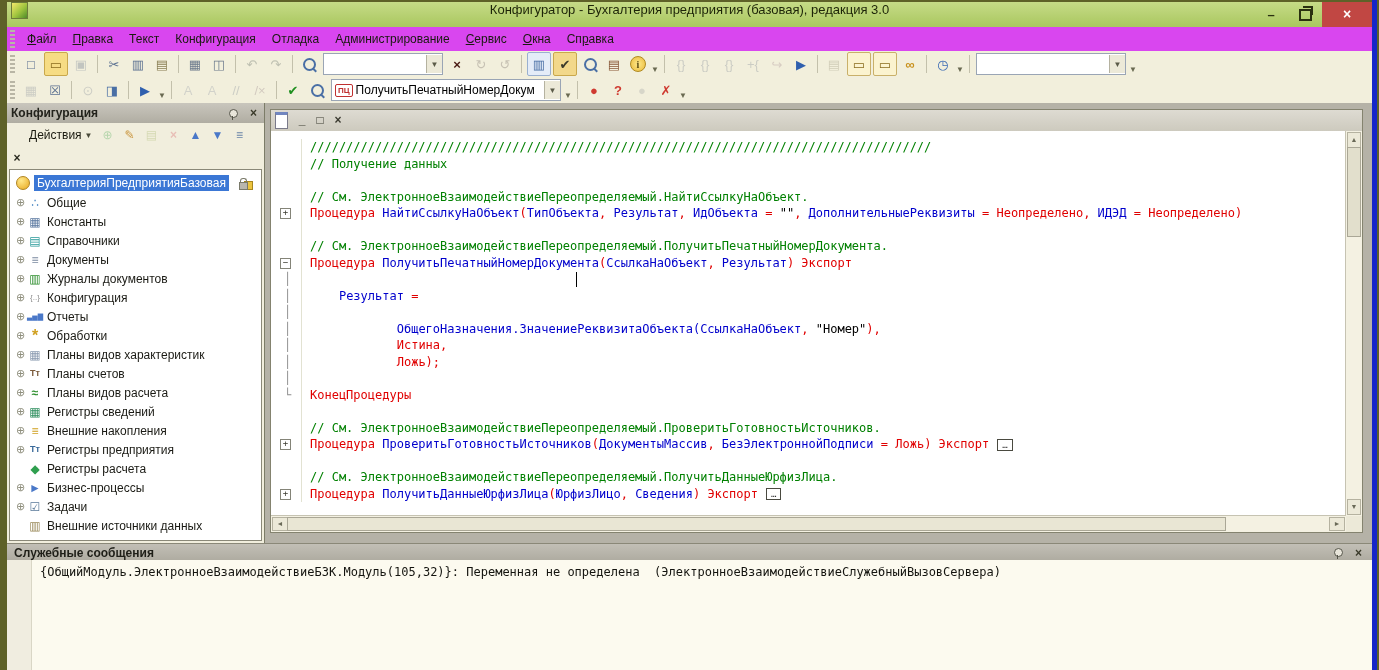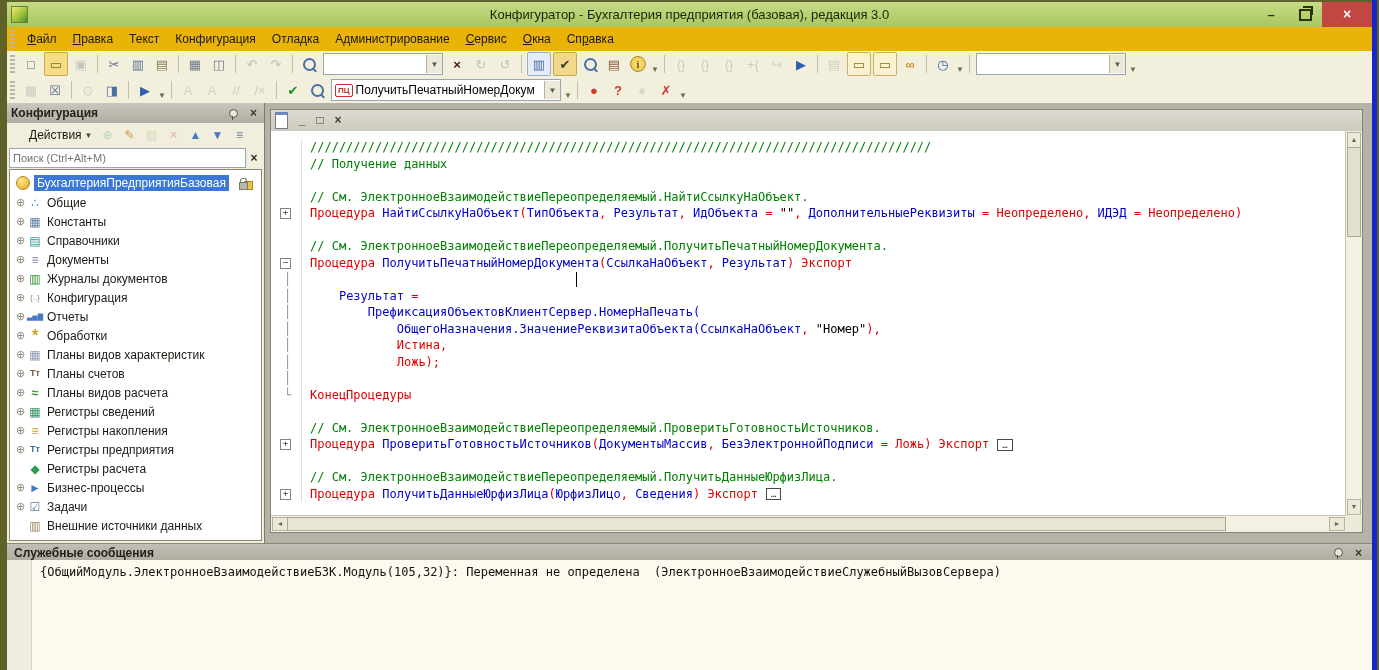--- a/index.html
+++ b/index.html
@@ -7,35 +7,35 @@
     width:1379px;height:670px;position:relative;overflow:hidden;
     background:#5e6128;
     font-family:"Liberation Sans",sans-serif;font-size:12px;
     -webkit-font-smoothing:antialiased;
   }
   .right-blue{position:absolute;right:2px;top:0;width:5px;height:100%;background:#1626c9;}
   .app{position:absolute;left:7px;top:2px;width:1365px;height:668px;background:#f2efdc;}
 
   
   .titlebar{position:absolute;left:0;top:0;right:0;height:25px;
-    background:linear-gradient(#c6db87,#a9c75f);display:flex;align-items:center;}
+    background:linear-gradient(#c6db87,#a9c75f);display:flex;align-items:flex-start;}
   .app-icon{width:15px;height:15px;margin-left:4px;border:1px solid #6d7c3a;
     background:linear-gradient(135deg,#f4e86a 0%,#9ec43e 55%,#4e8a2a 100%);flex:none;}
   .title-text{position:absolute;left:0;right:0;text-align:center;color:#1d2408;font-size:13px;}
   .win-controls{margin-left:auto;display:flex;align-items:center;height:100%;z-index:2;}
   .wc-btn{width:34px;text-align:center;color:#2a3010;font-weight:bold;font-size:13px;line-height:25px;}
   .wc-restore{width:34px;display:flex;justify-content:center;align-items:center;height:25px;}
   .restore-shape{width:9px;height:8px;border:2px solid #2a3010;position:relative;background:transparent;}
   .restore-shape::before{content:"";position:absolute;left:2px;top:-5px;width:8px;height:7px;
     border:2px solid #2a3010;border-bottom:none;border-left:none;}
   .wc-close{width:50px;height:25px;background:#c14743;color:#fff;font-weight:bold;
     font-size:14px;text-align:center;line-height:24px;}
 
   
-  .menubar{position:absolute;left:0;top:25px;right:0;height:24px;background:#eab308;
+  .menubar{position:absolute;left:0;top:25px;right:0;height:24px;background:#d946ef;
     display:flex;align-items:center;border-bottom:1px solid #e2dfc8;}
   .menu-item{padding:3px 8px;color:#1a1a10;cursor:default;}
   .grip{width:5px;height:18px;margin:0 4px 0 3px;flex:none;
     background:repeating-linear-gradient(#b9b6a5 0 2px,transparent 2px 4px);}
   .toolbar{position:absolute;left:0;right:0;height:26px;background:#f2efdc;
     display:flex;align-items:center;}
   .tb1{top:49px;} .tb2{top:75px;border-bottom:1px solid #c9c6b2;}
   .tb-sep{width:1px;height:18px;background:#c3c0ab;margin:0 4px;flex:none;}
   .tbi{width:22px;height:22px;display:flex;align-items:center;justify-content:center;
     border-radius:2px;margin:0 1px;font-size:13px;flex:none;}
@@ -370,23 +370,20 @@
             <span class="act-icon dis" style="color: rgb(127, 191, 127);">⊕</span>
             <span class="act-icon" style="color: rgb(201, 147, 58);">✎</span>
             <span class="act-icon dis" style="color: rgb(185, 196, 138);">▤</span>
             <span class="act-icon dis" style="color: rgb(224, 144, 144); font-weight: bold;">×</span>
             <span class="act-icon" style="color: rgb(74, 120, 200);">▲</span>
             <span class="act-icon" style="color: rgb(74, 120, 200);">▼</span>
             <span class="act-icon" style="color: rgb(106, 132, 168); font-weight: bold;">≡</span>
           </span>
       </div>
       <div class="search-row">
-        <span class="search-box">
-          <input placeholder="Поиск (Ctrl+Alt+M)" style="">
-        </span>
         <span class="search-clear">×</span>
       </div>
       <div class="tree">
         <div class="tree-row tree-root-row">
           <span class="root-sphere"></span>
           <span class="root-label">БухгалтерияПредприятияБазовая</span>
           <span class="lock-wrap">
             <span class="gold-cube"></span>
             <span class="lock-shackle"></span>
             <span class="lock-body"></span>
@@ -449,21 +446,21 @@
               <span>Планы видов расчета</span>
             </div>
             <div class="tree-row">
               <span class="exp">⊕</span>
               <span class="ti" style="color: rgb(47, 143, 95);">▦</span>
               <span>Регистры сведений</span>
             </div>
             <div class="tree-row">
               <span class="exp">⊕</span>
               <span class="ti" style="color: rgb(208, 160, 32); font-weight: bold;">≡</span>
-              <span>Регистры накопления</span>
+              <span>Внешние накопления</span>
             </div>
             <div class="tree-row">
               <span class="exp">⊕</span>
               <span class="ti" style="color: rgb(58, 106, 154); font-size: 9px; font-weight: bold;">Тт</span>
               <span>Регистры предприятия</span>
             </div>
             <div class="tree-row">
               <span class="exp"></span>
               <span class="ti" style="color: rgb(47, 159, 79);">◆</span>
               <span>Регистры расчета</span>
@@ -543,21 +540,20 @@
             <div class="cl">
               <span class="gut">
                 <span class="guide">│</span>
               </span>
               <span class="ct"><span class="tok-pln">    </span><span class="tok-id">Результат</span><span class="tok-pun"> =</span></span>
             </div>
             <div class="cl">
               <span class="gut">
                 <span class="guide">│</span>
               </span>
-              <span class="ct"><span class="tok-pln">        </span><span class="tok-id">ПрефиксацияОбъектовКлиентСервер.НомерНаПечать(</span></span>
             </div>
             <div class="cl">
               <span class="gut">
                 <span class="guide">│</span>
               </span>
               <span class="ct"><span class="tok-pln">            </span><span class="tok-id">ОбщегоНазначения.ЗначениеРеквизитаОбъекта(СсылкаНаОбъект</span><span class="tok-pun">, </span><span class="tok-str">"Номер"</span><span class="tok-pun">),</span></span>
             </div>
             <div class="cl">
               <span class="gut">
                 <span class="guide">│</span>

